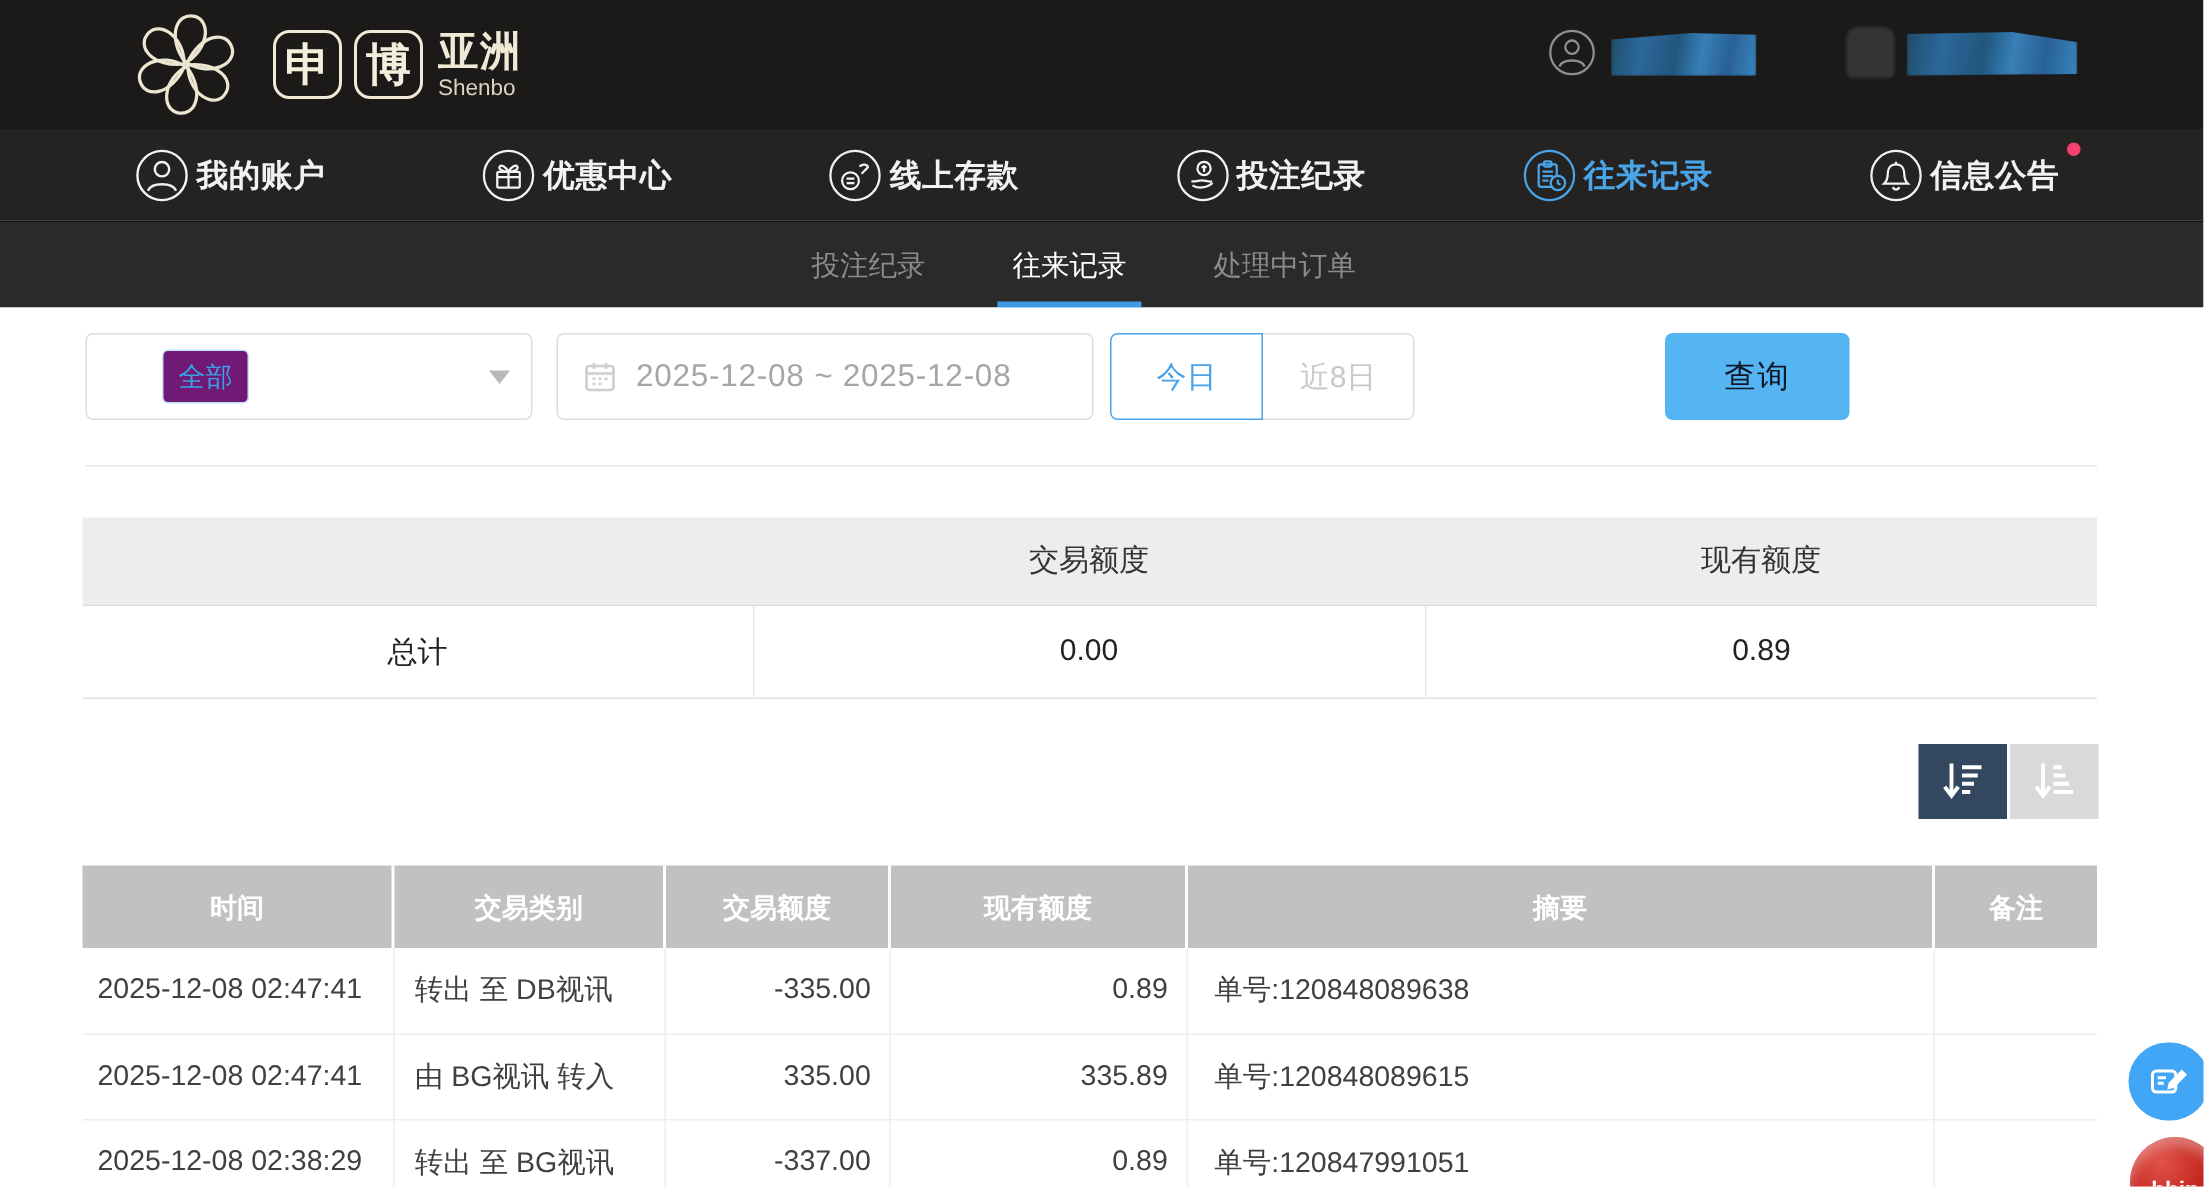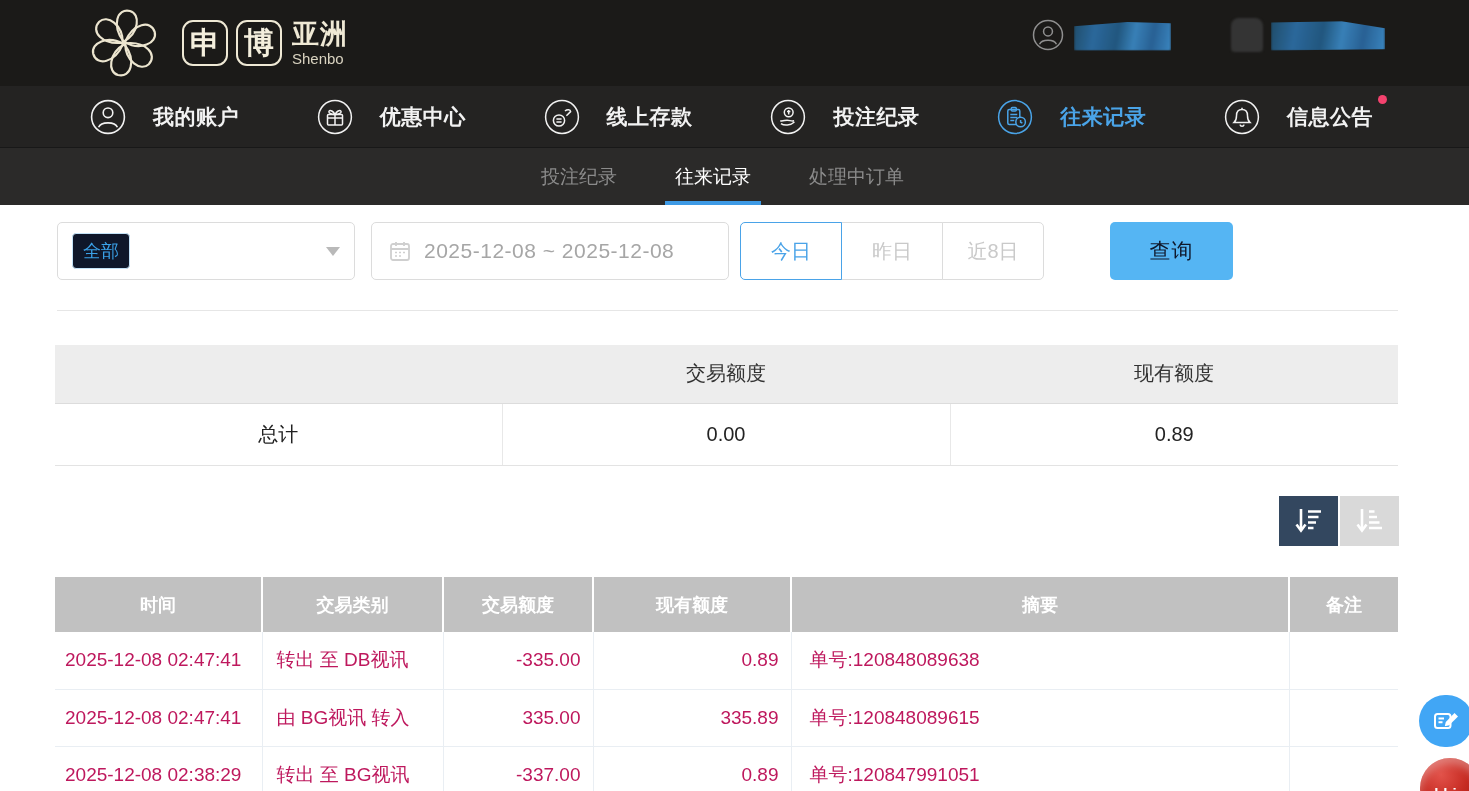--- a/index.html
+++ b/index.html
@@ -20,38 +20,38 @@
   .redact { height:31px; border-radius:2px;
             background:linear-gradient(100deg,#20506f 0%,#2d6da3 22%,#225a84 45%,#3a86c0 62%,#2a659b 80%,#3c8cc9 100%);
             filter:blur(1.2px); opacity:.95; }
   .redact.r1 { width:97px; margin-left:10px; clip-path:polygon(0 22%,55% 8%,100% 12%,100% 100%,0 100%); }
   .redact.r2 { width:114px; margin-left:8px; clip-path:polygon(0 10%,62% 6%,100% 28%,100% 96%,0 100%); }
   .dark-glyph { width:32px; height:34px; margin-left:60px; background:#343434; border-radius:8px 8px 4px 4px; filter:blur(1px); }
 
   
   .nav { position:absolute; left:0; top:86px; width:1469px; height:61px; background:#242322;
          display:flex; align-items:center; justify-content:space-between; padding:0 96px 0 90px; }
-  .nav-item { display:flex; align-items:center; gap:27px; color:#f2f2f2; cursor:pointer; position:relative; }
+  .nav-item { display:flex; align-items:center; gap:5px; color:#f2f2f2; cursor:pointer; position:relative; }
   .nav-item .nav-label { font-size:21px; font-weight:bold; letter-spacing:.5px; }
   .nav-item.active { color:#4aa4e8; }
   .nav-icon { width:36px; height:36px; display:block; }
   .nav-dot { position:absolute; right:-14px; top:-4px; width:9px; height:9px; border-radius:50%; background:#f4426e; }
 
   
   .subtabs { position:absolute; left:0; top:147px; width:1469px; height:58px; background:#2b2a29; border-top:1px solid #181818;
              display:flex; align-items:center; justify-content:center; gap:50px; padding-right:24px; }
   .subtab { font-size:19px; color:#8b8b8b; height:58px; display:flex; align-items:center; cursor:pointer; position:relative; padding:0 4px; }
   .subtab.active { color:#fff; }
   .subtab.active::after { content:""; position:absolute; left:-6px; right:-6px; bottom:0; height:5px; background:#3e9ae5; }
 
   
   .filters { position:absolute; left:0; top:205px; width:1469px; height:105px; background:#fff; }
   .dropdown { position:absolute; left:57px; top:17px; width:298px; height:58px; border:1px solid #dcdcdc; border-radius:5px;
               display:flex; align-items:center; padding:0 14px; cursor:pointer; background:#fff; }
-  .tag { background:#0f172a; color:#3aa1e8; font-size:18px; padding:5px 10px; border-radius:4px; border:1px solid #c3e2f7; }
+  .tag { background:#701a75; color:#3aa1e8; font-size:18px; padding:5px 10px; border-radius:4px; border:1px solid #c3e2f7;margin-left:36px; }
   .caret { margin-left:auto; width:0; height:0; border-left:7px solid transparent; border-right:7px solid transparent; border-top:9px solid #b9b9b9; }
   .datebox { position:absolute; left:371px; top:17px; width:358px; height:58px; border:1px solid #dcdcdc; border-radius:5px;
              display:flex; align-items:center; padding:0 16px; gap:12px; background:#fff; cursor:pointer; }
   .datebox .date-text { color:#a6a6a6; font-size:21px; letter-spacing:.5px; }
   .btn-group { position:absolute; left:740px; top:17px; height:58px; display:flex; }
   .qbtn { width:102px; height:58px; background:#fff; border:1px solid #dcdcdc; margin-left:-1px; font-size:20px; color:#c9c9c9;
           display:flex; align-items:center; justify-content:center; cursor:pointer; }
   .qbtn:first-child { border-radius:5px 0 0 5px; margin-left:0; }
   .qbtn:last-child { border-radius:0 5px 5px 0; }
   .qbtn.active { color:#4aa3e8; border:1px solid #4aa3e8; z-index:2; }
@@ -69,21 +69,21 @@
   
   .sorters { position:absolute; left:1279px; top:496px; display:flex; gap:2px; }
   .sort-btn { width:59px; height:50px; display:flex; align-items:center; justify-content:center; cursor:pointer; }
   .sort-btn.desc { background:#33475f; }
   .sort-btn.asc { background:#d9d9d9; }
 
   
   .records { position:absolute; left:55px; top:577px; width:1343px; border-collapse:collapse; table-layout:fixed; }
   .records th { background:#c1c1c1; color:#fff; font-size:18px; font-weight:bold; height:55px; text-align:center; border-left:2px solid #fff; }
   .records th:first-child { border-left:none; }
-  .records td { background:#fff; height:57px; font-size:19px; color:#be185d; border-bottom:1px solid #e9eef3; border-left:1px solid #e9eef3; padding:0 10px; }
+  .records td { background:#fff; height:57px; font-size:19px; color:#404040; border-bottom:1px solid #e9eef3; border-left:1px solid #e9eef3; padding:0 10px; }
   .records td:first-child { border-left:none; padding-left:10px; }
   .records td.c-time { text-align:left; }
   .records td.c-type { text-align:left; padding-left:14px; }
   .records td.c-num { text-align:right; padding-right:12px; }
   .records td.c-sum { text-align:left; padding-left:18px; }
 
   
   .float-blue { position:absolute; left:1419px; top:695px; width:54px; height:52px; border-radius:26px; background:#41a6f5;
                 display:flex; align-items:center; justify-content:center; cursor:pointer; }
   .float-red { position:absolute; left:1420px; top:758px; width:60px; height:60px; border-radius:50%;
@@ -201,21 +201,20 @@
     <div class="datebox">
       <svg width="24" height="24" viewBox="0 0 24 24" fill="none" stroke="#cfcfcf" stroke-width="1.8">
         <rect x="3" y="5" width="18" height="16" rx="2"></rect>
           <path d="M3 10h18 M8 3v4 M16 3v4"></path>
         <path d="M7 13.5h2 M11 13.5h2 M15 13.5h2 M7 17h2 M11 17h2" stroke-width="1.6"></path>
       </svg>
       <span class="date-text">2025-12-08 ~ 2025-12-08</span>
     </div>
     <div class="btn-group">
       <div class="qbtn active">今日</div>
-      <div class="qbtn">昨日</div>
       <div class="qbtn">近8日</div>
     </div>
     <button class="search-btn">查询</button>
   </div>
   <div class="hr-line"></div>
 
   <table class="summary">
     <colgroup>
         <col style="width:447px">
         <col style="width:448px">

